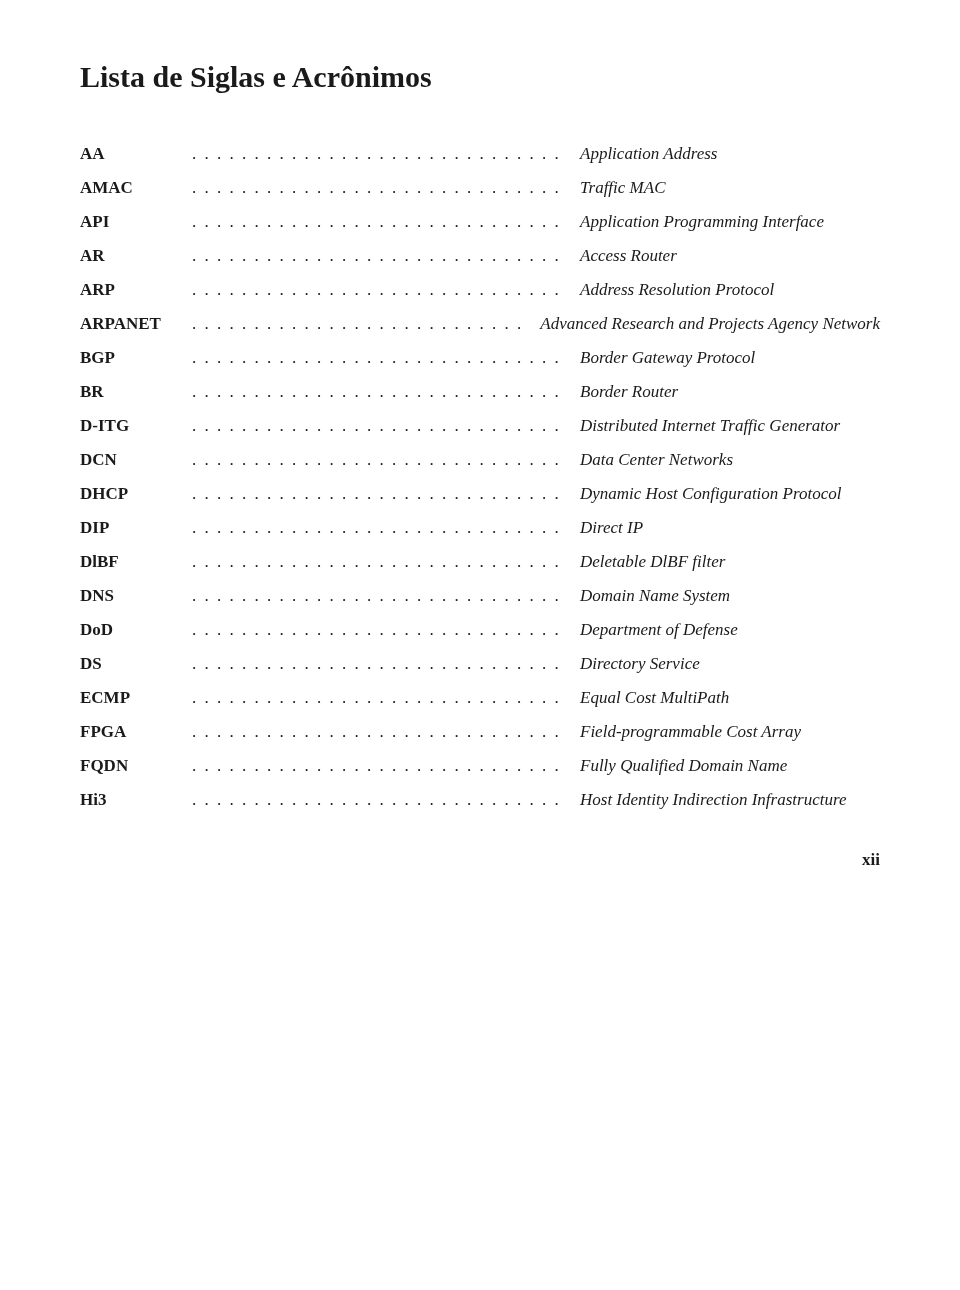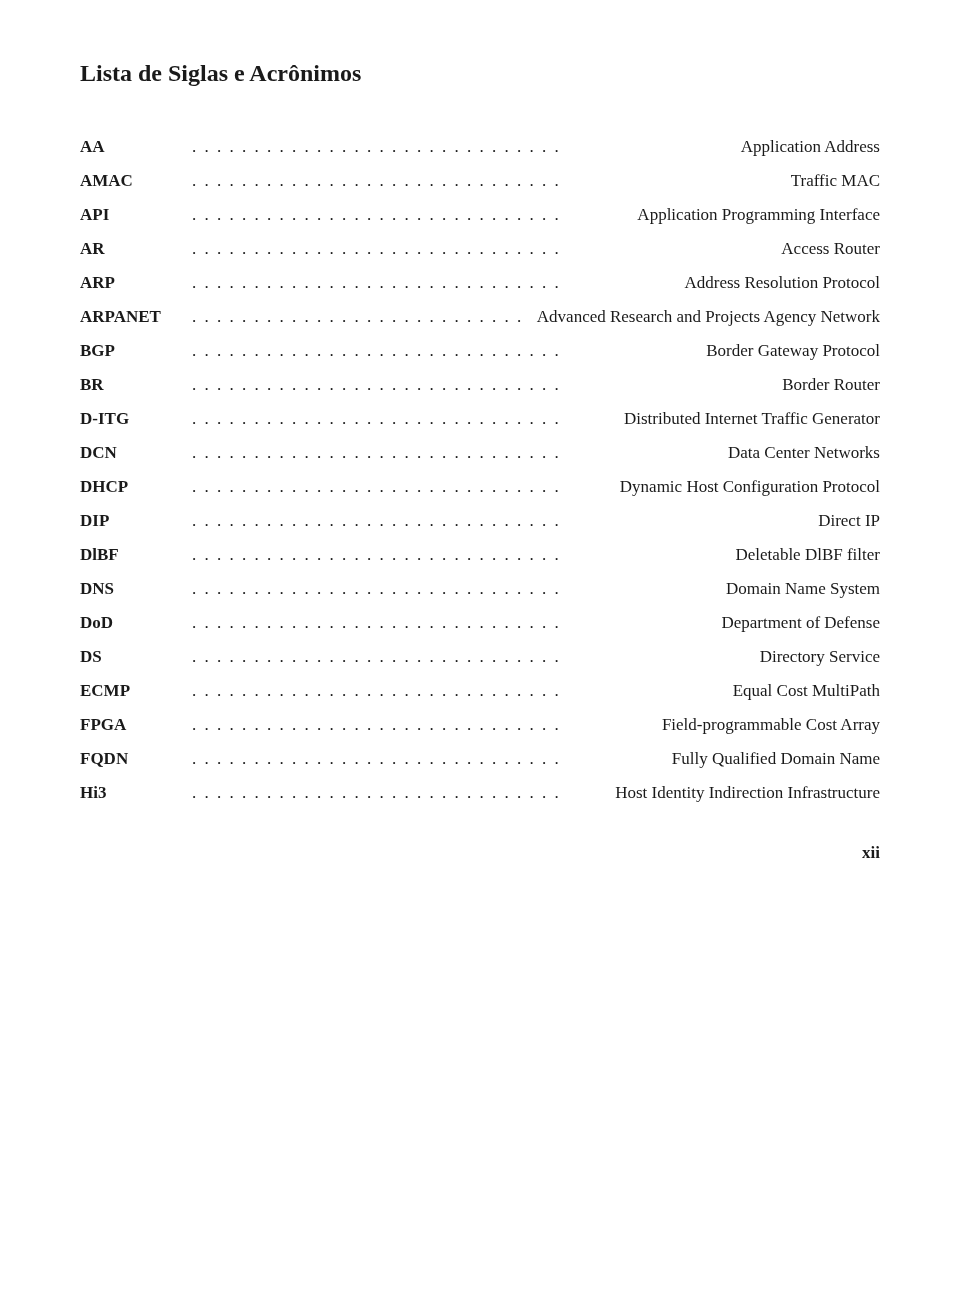--- a/index.html
+++ b/index.html
@@ -11,21 +11,21 @@
     body {
       background: #ffffff;
       font-family: "Times New Roman", Times, serif;
       color: #1a1a1a;
       width: 960px;
       min-height: 1290px;
       padding: 60px 80px 60px 80px;
     }
 
     h1 {
-      font-size: 24px;
+      font-size: 30px;
       font-weight: bold;
       margin-bottom: 50px;
       font-style: normal;
     }
 
     .acronym-list {
       width: 100%;
     }
 
     .acronym-row {
@@ -47,24 +47,25 @@
       flex: 1;
       overflow: hidden;
       white-space: nowrap;
       font-style: normal;
       letter-spacing: 2px;
       color: #1a1a1a;
       padding: 0 6px;
     }
 
     .acronym-definition {
+      font-style: italic;
       white-space: nowrap;
       flex-shrink: 0;
       min-width: 300px;
-      text-align: right;
+      text-align: left;
     }
 
     .page-number {
       text-align: right;
       font-size: 17px;
       font-style: normal;
       margin-top: 40px;
       font-weight: bold;
     }
   </style>

